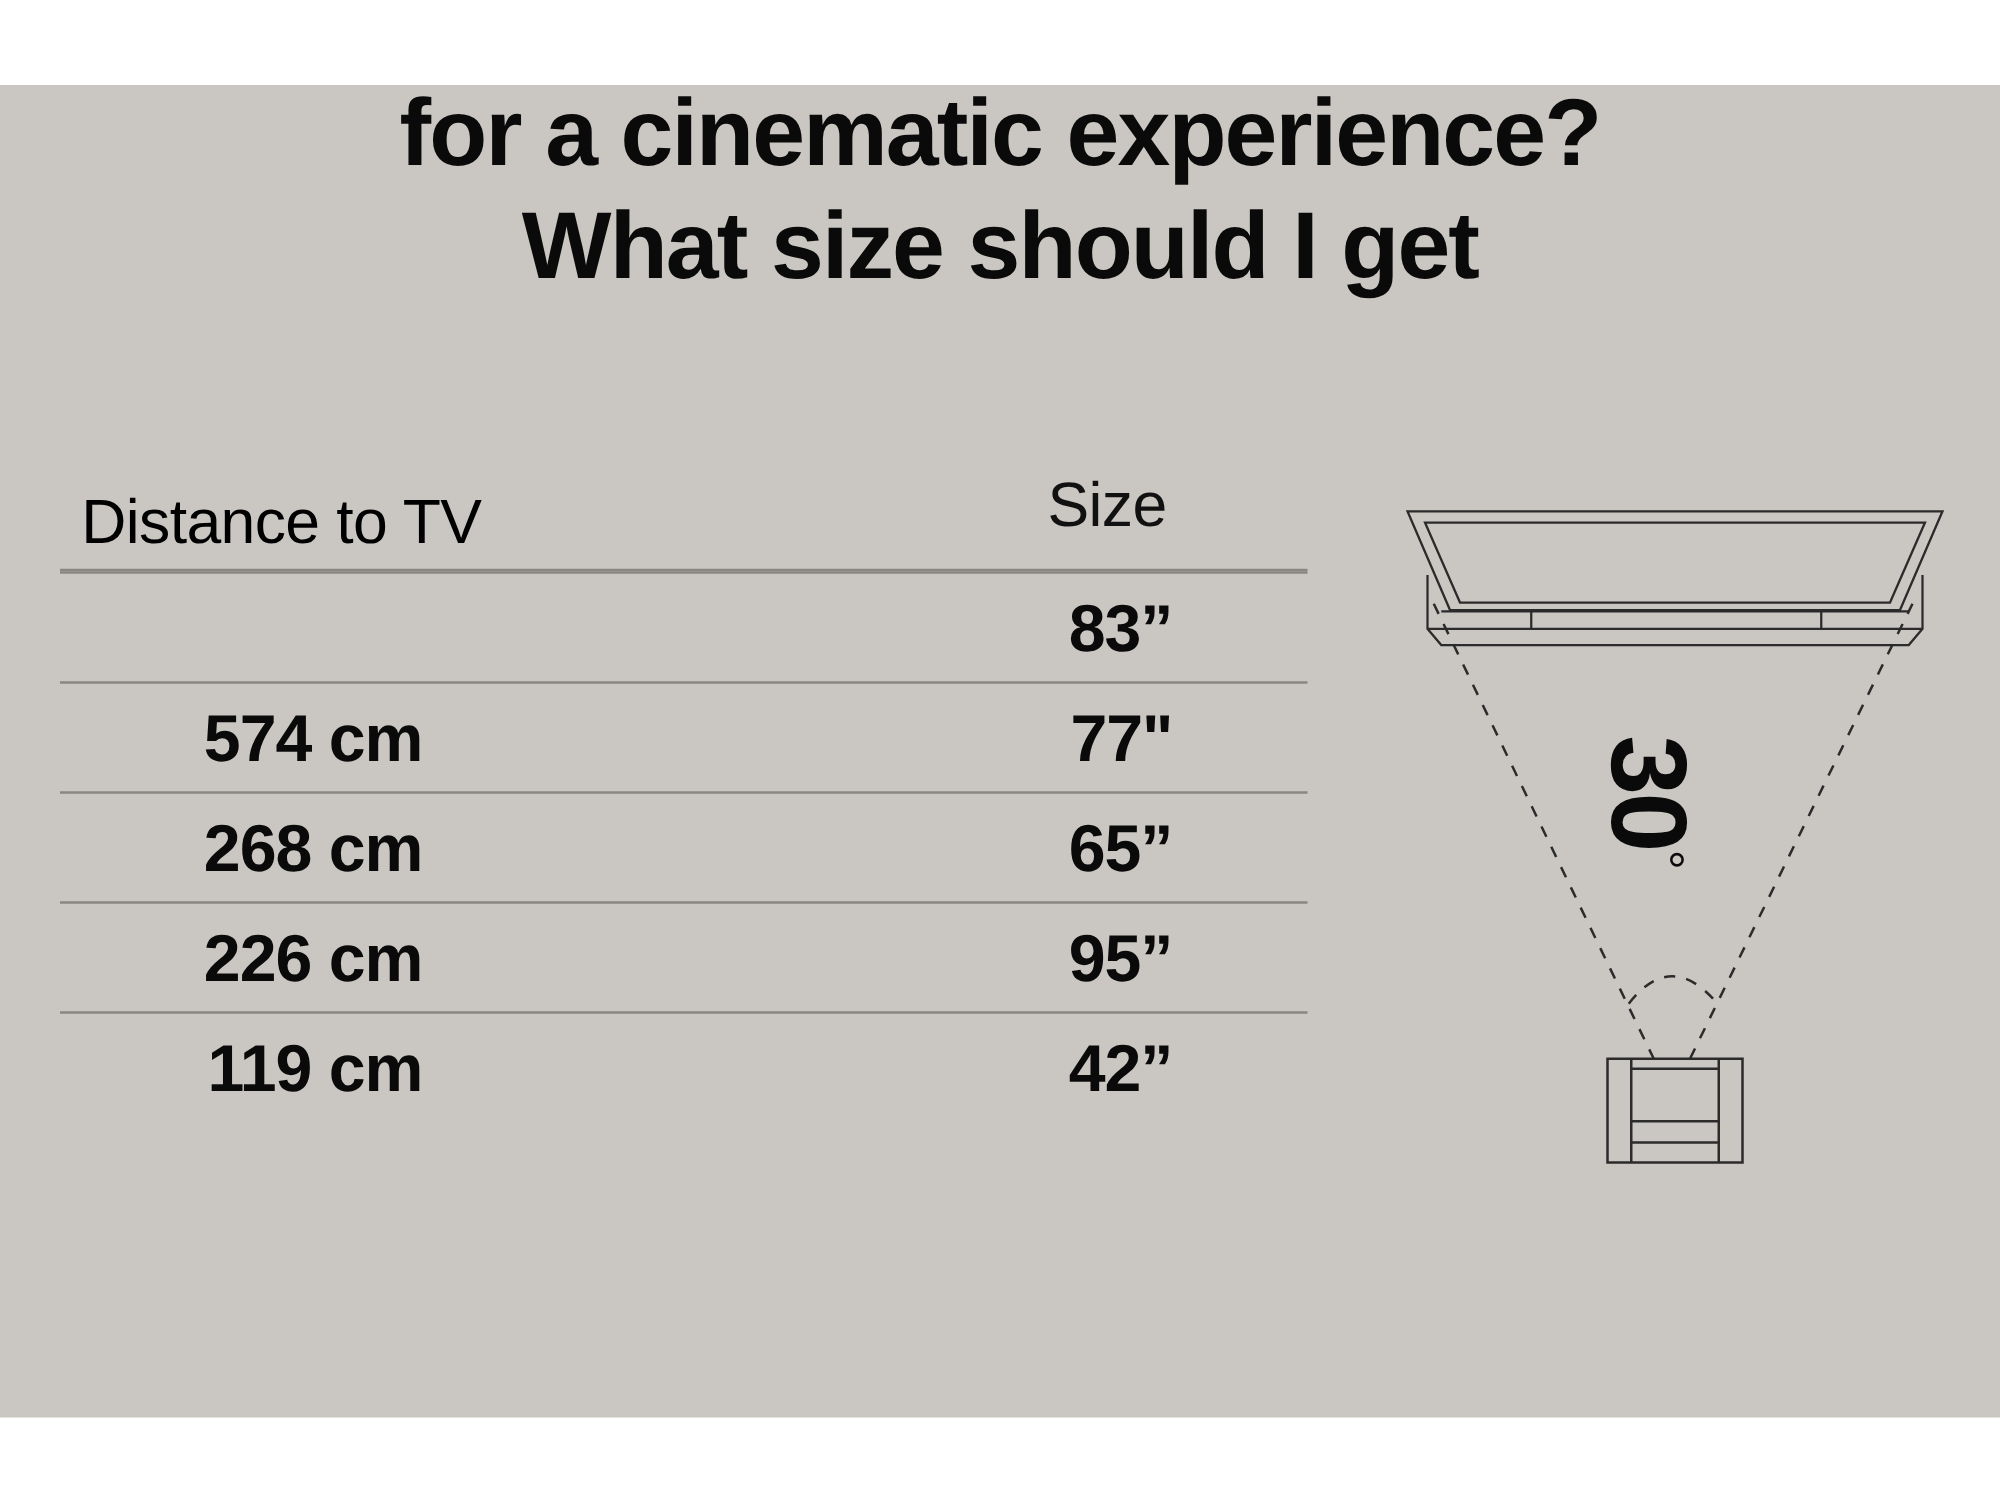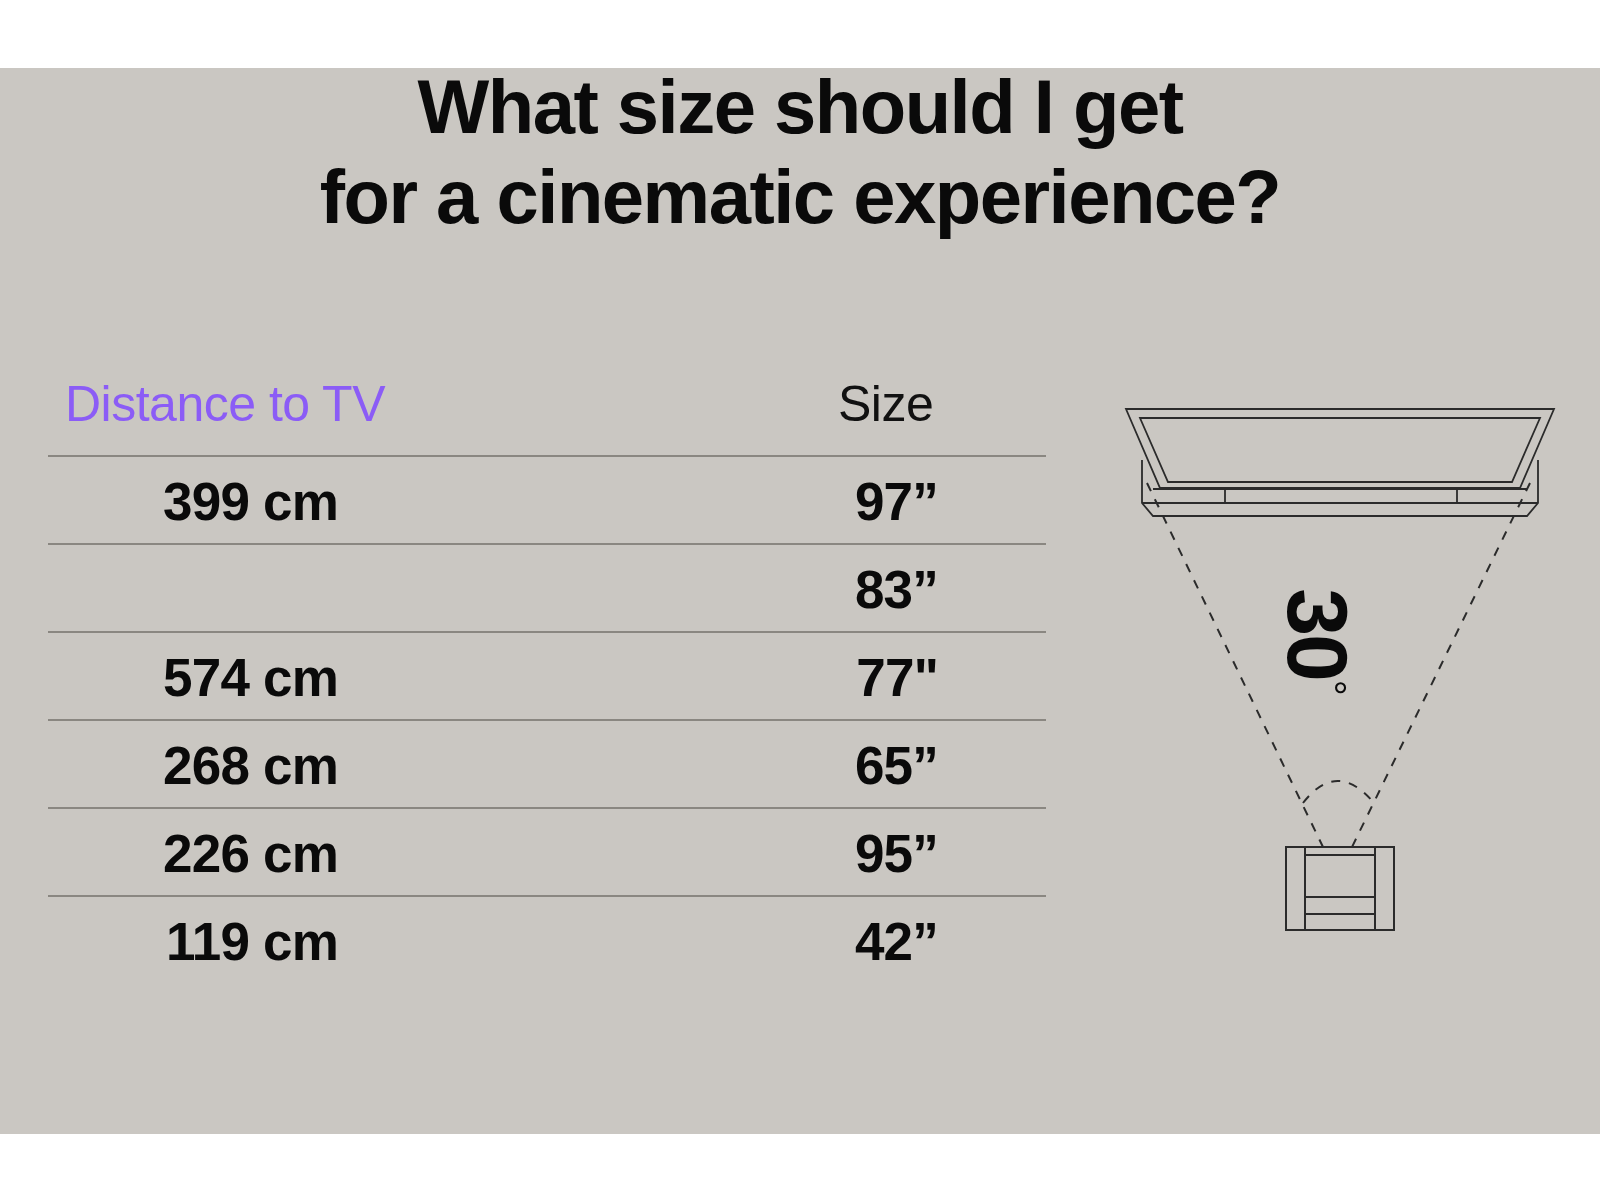--- a/index.html
+++ b/index.html
@@ -57,24 +57,24 @@
     top: 375px;
     width: 998px;
   }
   .t-head {
     position: relative;
     height: 80px;
   }
   .t-head .h-distance {
     position: absolute;
     left: 17px;
-    top: 0;
+    top: 13px;
     font-size: 50px;
     font-weight: 400;
-    color: #8b5cf6;
+    color: #000000;
     letter-spacing: -0.5px;
   }
   .t-head .h-size {
     position: absolute;
     left: 790px;
     top: 0;
     font-size: 50px;
     font-weight: 400;
     color: #111111;
     letter-spacing: -0.5px;
@@ -142,36 +142,32 @@
   }
 </style>
 </head>
 <body>
 
 <div id="infographic">
 
   <div id="card"></div>
 
   <div id="heading">
+    <span class="line">for a cinematic experience?</span>
     <span class="line">What size should I get</span>
-    <span class="line">for a cinematic experience?</span>
   </div>
 
   <div id="size-table">
 
     <div class="t-head">
       <div class="h-distance">Distance to TV</div>
       <div class="h-size">Size</div>
     </div>
 
     <div class="rule"></div>
-    <div class="t-row">
-      <div class="c-distance">399 cm</div>
-      <div class="c-size">97”</div>
-    </div>
 
     <div class="rule"></div>
     <div class="t-row">
       <div class="c-size">83”</div>
     </div>
 
     <div class="rule"></div>
     <div class="t-row">
       <div class="c-distance">574 cm</div>
       <div class="c-size">77"</div>

